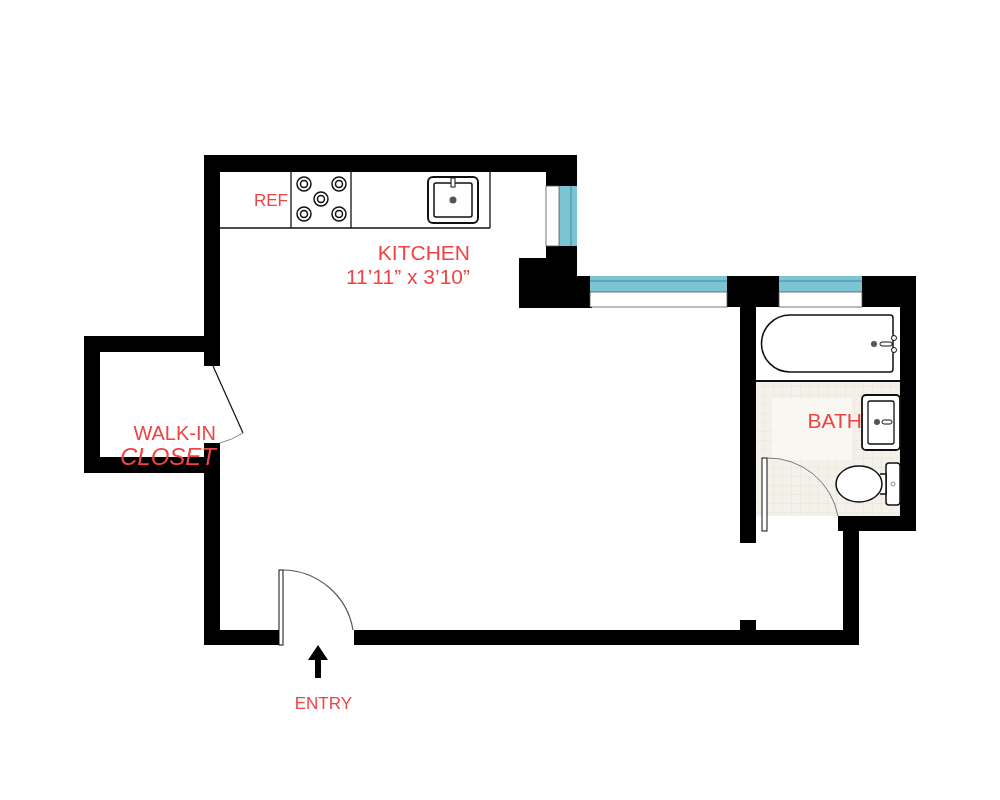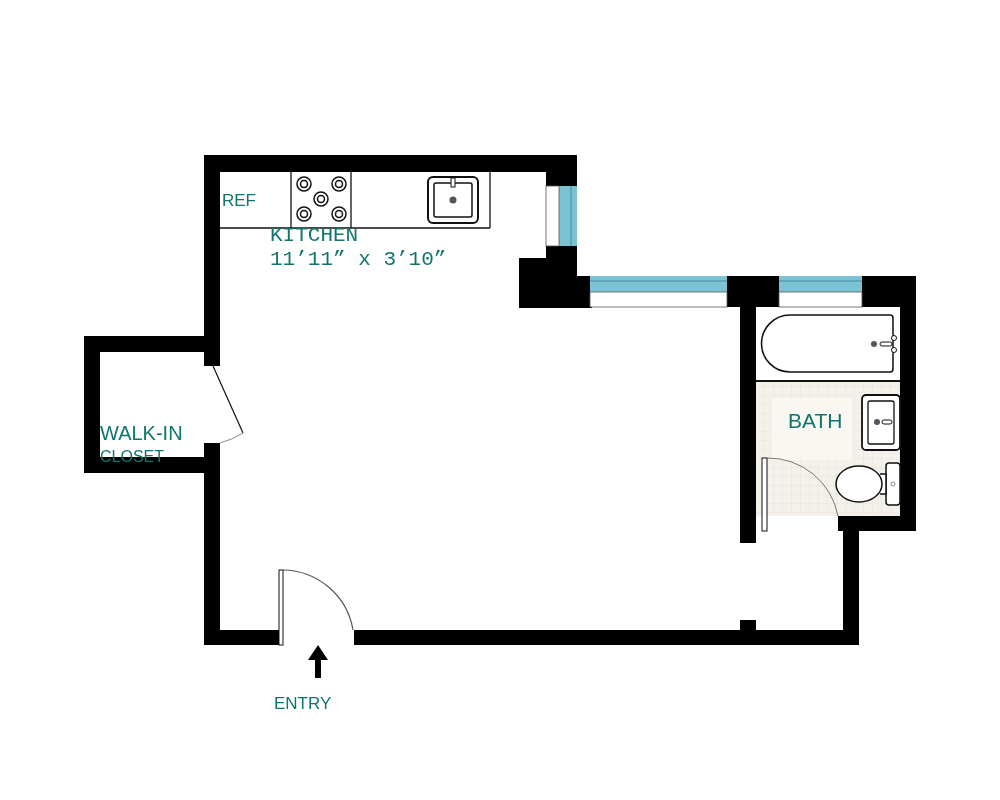--- a/index.html
+++ b/index.html
@@ -1,18 +1,18 @@
 <!DOCTYPE html>
 <html><head>
 <meta charset="utf-8">
 <style>
   html, body { margin:0; padding:0; background:#ffffff; }
   body { width:1000px; height:800px; position:relative; overflow:hidden; font-family:"Liberation Sans", sans-serif; }
   #plan { position:absolute; left:0; top:0; width:1000px; height:800px; }
-  .lbl { position:absolute; color:#0f766e; text-align:left; font-family:"Liberation Sans", sans-serif; }
+  .lbl { position:absolute; color:#ef4444; text-align:right; font-family:"Liberation Sans", sans-serif; }
   .room-name { font-size:21px; line-height:24px; }
   .room-dim { font-size:21px; line-height:24px; }
   .small { font-size:17px; }
 </style>
 </head>
 <body>
 
 <svg id="plan" viewBox="0 0 1000 800" xmlns="http://www.w3.org/2000/svg">
 
   <g>
@@ -138,28 +138,28 @@
     <path d="M283 570 A72 72 0 0 1 353 630" fill="none" stroke="#555" stroke-width="1.2"></path>
   </g>
   <g fill="#000">
     <polygon points="318,645 308,660 328,660"></polygon>
     <rect x="315" y="658" width="6" height="20"></rect>
   </g>
 </svg>
 
 <div class="lbl small" style="left:222px; top:191px; width:66px; font-size:17px;">REF</div>
 
-<div class="lbl" style="left:270px; top:224px; width:200px;font-family:Liberation Mono, monospace;">
+<div class="lbl" style="left:270px; top:241px; width:200px;">
   <div class="room-name">KITCHEN</div>
   <div class="room-dim">11’11” x 3’10”</div>
 </div>
 
 <div class="lbl" style="left:380px; top:442px; width:240px;">
 </div>
 
 <div class="lbl" style="left:100px; top:385px; width:116px;margin-top:36px;">
   <div class="room-name" style="font-size:20px;">WALK-IN</div>
-  <div class="room-name" style="font-size:16px;">CLOSET</div>
+  <div class="room-name" style="font-size:24px;font-style:italic;">CLOSET</div>
 </div>
 
 <div class="lbl room-name" style="left:788px; top:409px; width:74px; font-size:21px;">BATH</div>
 
-<div class="lbl small" style="left:274px; top:694px; width:96px;">ENTRY</div>
+<div class="lbl small" style="left:256px; top:694px; width:96px;">ENTRY</div>
 
 </body></html>

